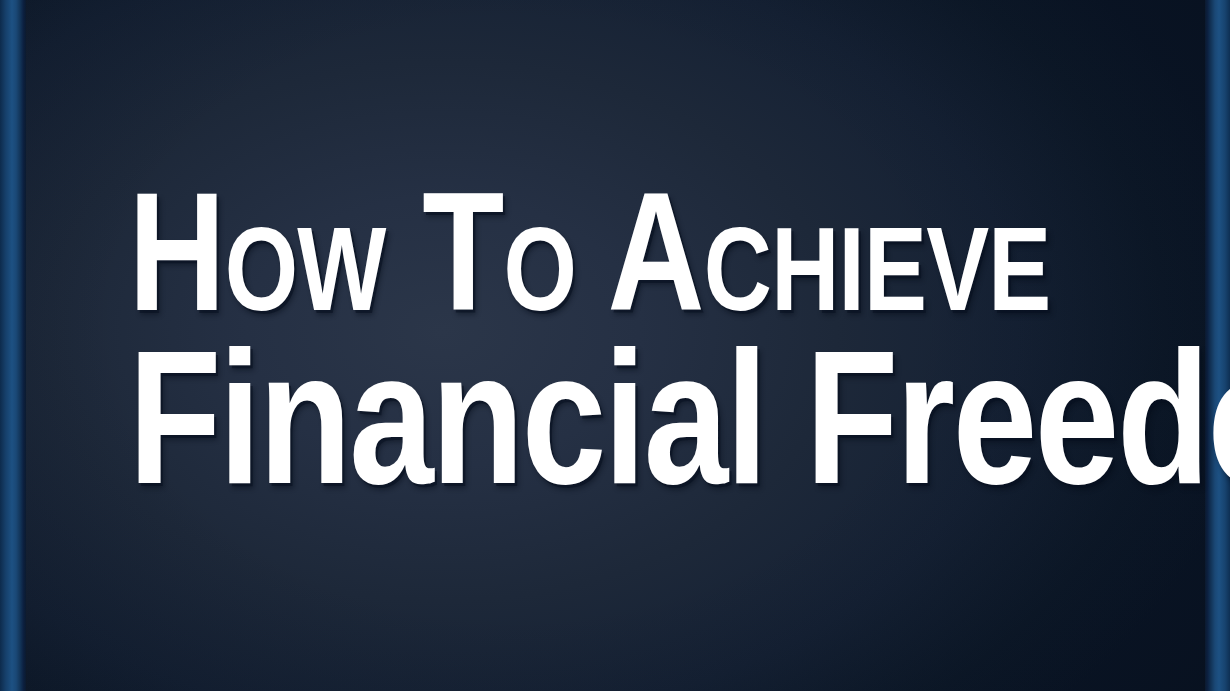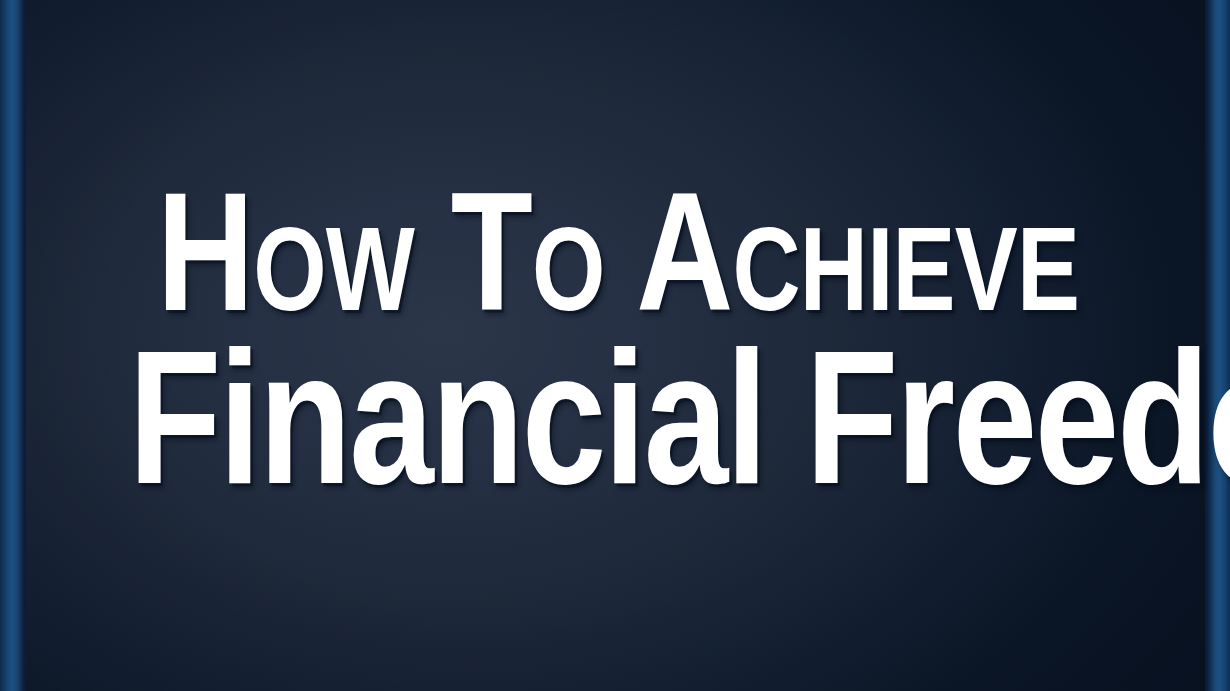--- a/index.html
+++ b/index.html
@@ -80,21 +80,20 @@
       #0c2040 90%,
       #0b1a2f 100%);
   }
 
   
   .headline {
     position: absolute;
     left: 6px;
     right: 0;
     top: 168px;
-    text-align: center;
     z-index: 5;
   }
 
   .title-line {
     display: block;
     color: #ffffff;
     font-weight: 700;
     line-height: 1.0;
     white-space: nowrap;
     text-shadow:

